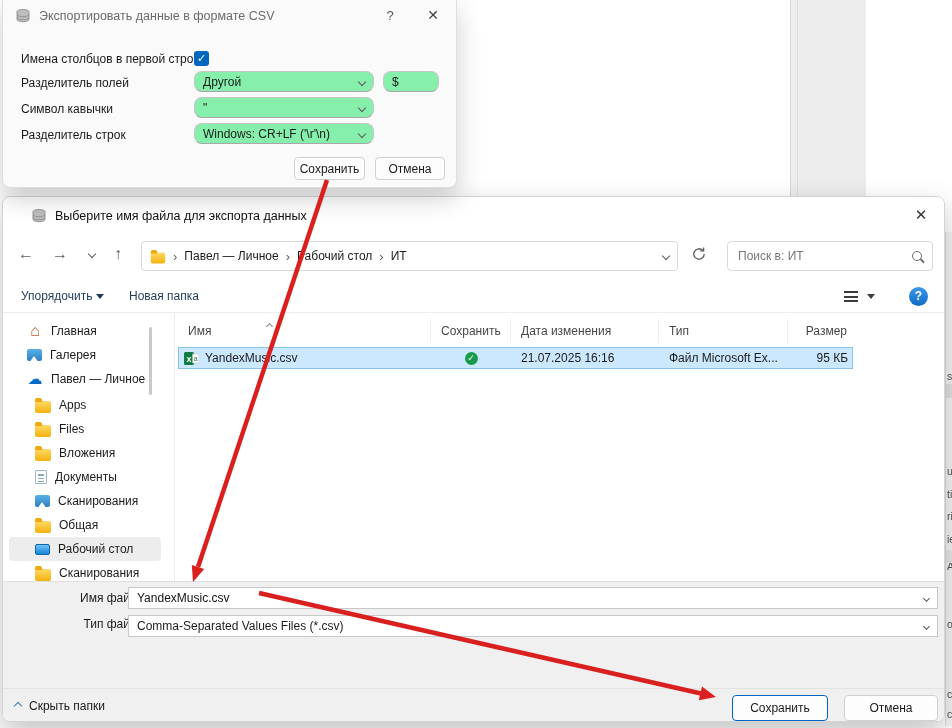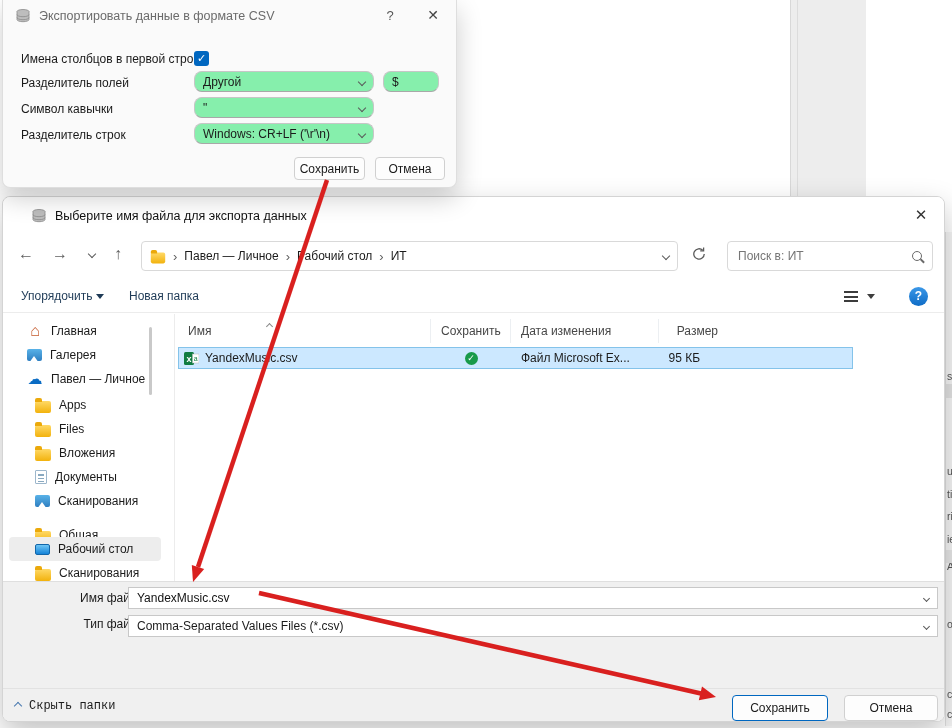--- a/index.html
+++ b/index.html
@@ -125,21 +125,21 @@
 
   
   .footer { position:absolute; left:0; top:384px; right:0; bottom:0; background:#f0f0f0; border-top:1px solid #dfdfdf; }
   .f-label { position:absolute; left:0; width:120px; text-align:right; color:#1a1a1a;margin-left:24px; }
   .combo { position:absolute; left:125px; width:810px; height:22px; background:#fff; border:1px solid #c8c8c8;
            display:flex; align-items:center; padding:0 8px; }
   .combo .chv { margin-left:auto; width:5px; height:5px; }
   .combo input { border:none; outline:none; flex:1; font:12px "Liberation Sans",sans-serif; color:#111; background:transparent; }
   .bottombar { position:absolute; left:0; top:106px; right:0; bottom:0; border-top:1px solid #e2e2e2;
                background:#f0f0f0; }
-  .hidefolders { position:absolute; left:12px; top:10px; display:flex; align-items:center; gap:8px; color:#1b1b1b;font-family:Liberation Mono, monospace; }
+  .hidefolders { position:absolute; left:12px; top:10px; display:flex; align-items:center; gap:8px; color:#1b1b1b; }
   .hidefolders .chv { border-color:#4a7ab0; }
   .btn-primary { border:1px solid #0067c0; }
 
   .arrows { position:absolute; left:0; top:0; z-index:50; pointer-events:none; }
 </style>
 </head>
 <body>
 
 <div class="bgstrip"></div>
 <div class="sliver">
@@ -283,21 +283,21 @@
           <span>Вложения</span>
         </div>
       <div class="sb-item sub" style="top:151px;">
           <span class="ic-doc"></span>
           <span>Документы</span>
         </div>
       <div class="sb-item sub" style="top:175px;">
           <span class="ic-pic"></span>
           <span>Сканирования</span>
         </div>
-      <div class="sb-item sub" style="top:199px;margin-top:10px;">
+      <div class="sb-item sub" style="top:199px;">
           <span class="ic-folder"></span>
           <span>Общая</span>
         </div>
       <div class="sb-item sub sel" style="top:223px;">
           <span class="ic-desktop"></span>
           <span>Рабочий стол</span>
         </div>
       <div class="sb-item sub" style="top:247px;">
           <span class="ic-folder"></span>
           <span>Сканирования</span>
@@ -305,35 +305,37 @@
       <div class="sb-scroll"></div>
     </div>
     <div class="vdiv"></div>
 
     <div class="files">
       <div class="fl-head">
         <span class="sort-chv"><span class="chv up"></span></span>
         <div class="fl-col c-name">Имя</div>
         <div class="fl-col c-status">Сохранить</div>
         <div class="fl-col c-mod">Дата изменения</div>
+        <div class="fl-col c-type">Тип</div>
         <div class="fl-col c-size" style="border-right:none;">Размер</div>
       </div>
       <div class="fl-row">
         <div class="fl-cell r-name">
           <svg width="15" height="15" viewBox="0 0 15 15">
             <rect x="0" y="1" width="10" height="13" rx="1.5" fill="#107c41"></rect>
             <text x="5" y="11" font-size="9" font-weight="bold" fill="#ffffff" text-anchor="middle" font-family="Liberation Sans, sans-serif">x</text>
             <rect x="8.5" y="3" width="6.5" height="9" fill="#ffffff" stroke="#b5b5b5" stroke-width="0.5"></rect>
             <text x="11.7" y="10" font-size="7" fill="#107c41" text-anchor="middle" font-family="Liberation Sans, sans-serif">a</text>
           </svg>
           <span>YandexMusic.csv</span>
         </div>
         <div class="fl-cell r-status">
           <span class="ic-check">✓</span>
         </div>
+        <div class="fl-cell r-mod">21.07.2025 16:16</div>
         <div class="fl-cell r-type">Файл Microsoft Ex...</div>
         <div class="fl-cell r-size">95 КБ</div>
       </div>
     </div>
   </div>
 
   <div class="footer">
     <span class="f-label" style="top:9px;">Имя файла:</span>
     <div class="combo" style="top:5px;">
       <input type="text" value="YandexMusic.csv" style="">

